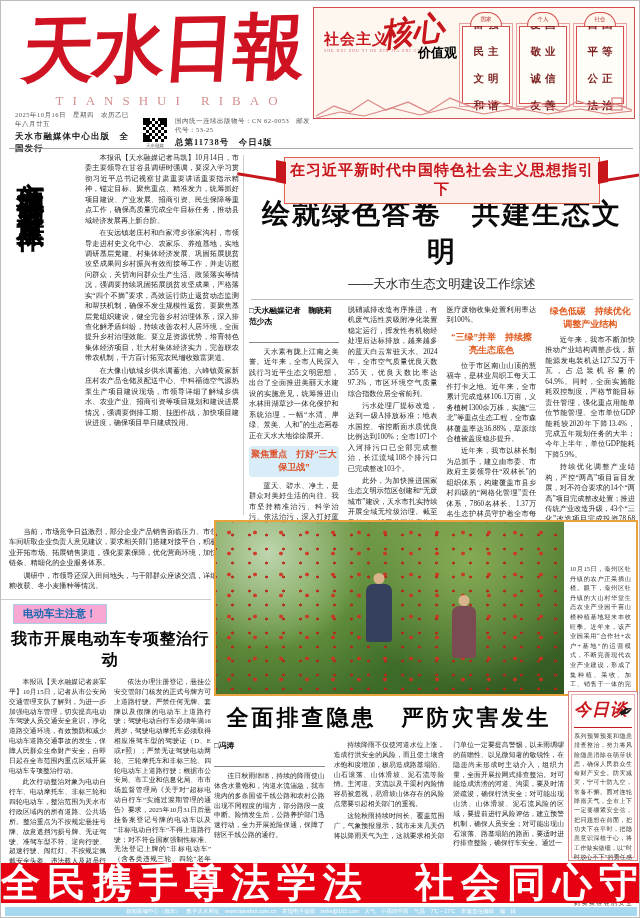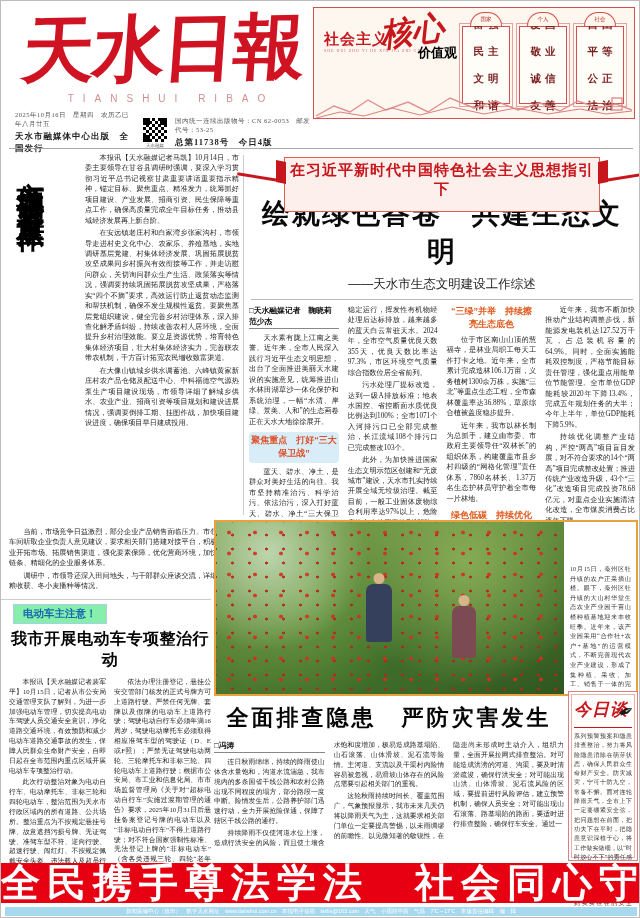--- a/index.html
+++ b/index.html
@@ -8,21 +8,21 @@
           border:1px solid #bdbdbd; overflow:hidden; }
   .hline { position:absolute; background:#aaa; height:1px; }
   .vline { position:absolute; background:#ccc; width:1px; }
 
   
   .mast-title { position:absolute; left:22px; top:0px; width:288px; height:96px;
       color:#cf1322; font-size:72px; font-weight:900; letter-spacing:-2px;
       transform:skewX(-5deg) rotate(-1deg); line-height:96px; white-space:nowrap;
       font-family:"Liberation Serif","DejaVu Serif",serif; }
   .mast-pinyin { position:absolute; left:40px; top:92px; width:260px; text-align:center;
-      color:#d4908f; font-size:10px; letter-spacing:9px; font-family:Liberation Sans, sans-serif; }
+      color:#d4908f; font-size:13px; letter-spacing:9px; font-family:Liberation Serif, serif; }
   .dateline { position:absolute; left:14px; top:110px; width:300px; display:flex; gap:8px; align-items:center; }
   .dl-col { display:flex; flex-direction:column; gap:2px; }
   .dl-small { font-size:6.5px; color:#555; letter-spacing:.5px; }
   .dl-bold  { font-size:8.5px; color:#222; font-weight:bold; letter-spacing:1px; }
   .qr { width:24px; height:24px; flex:0 0 24px;
         background:
          linear-gradient(#000,#000) 0 0/7px 7px no-repeat,
          linear-gradient(#000,#000) 100% 0/7px 7px no-repeat,
          linear-gradient(#000,#000) 0 100%/7px 7px no-repeat,
          repeating-conic-gradient(#000 0 25%, #fff 0 50%) 0 0/6px 6px; }
@@ -58,36 +58,36 @@
   .la-text-top { position:absolute; left:76px; top:0; width:154px; height:370px; overflow:hidden; }
   .la-text-bottom { position:absolute; left:0; top:374px; width:230px; height:72px; overflow:hidden; }
   .para { font-size:7.2px; line-height:1.45; color:#1d1d1d; text-align:justify; text-indent:2em;
       margin-bottom:2px; }
 
   
   .center-article { position:absolute; left:248px; top:152px; width:386px; height:364px; }
   .ribbon-row { position:relative; height:30px; margin-top:4px; }
   .ribbon { position:relative; margin:0 auto; width:316px; background:#fdf0ec; border:1px solid #e06050;
       color:#c8161d; font-weight:900; font-size:15px; letter-spacing:1px; text-align:center;
-      padding:3px 0 12px; font-family:"Liberation Sans",sans-serif; z-index:2; }
+      padding:3px 0 4px; font-family:"Liberation Sans",sans-serif; z-index:2; }
   .ribbon::before, .ribbon::after { content:""; position:absolute; top:3px; width:10px; height:22px;
       background:#c8161d; }
   .ribbon::before { left:-9px; transform:skewY(10deg); }
   .ribbon::after  { right:-9px; transform:skewY(-10deg); }
   .swoosh { position:absolute; height:2.5px; background:#c8161d; top:20px; z-index:1; }
   .swoosh.l { left:-12px; width:60px; transform:rotate(9deg); }
   .swoosh.r { right:-12px; width:60px; transform:rotate(-9deg); }
   .ca-headline { margin-top:8px; text-align:center; font-size:28px; font-weight:900; letter-spacing:2px;
       color:#0a0a0a; }
   .ca-subtitle { margin-top:5px; text-align:center; font-size:12.5px; color:#222;
       font-family:"Liberation Sans",sans-serif; }
   .ca-divider { margin:6px 2px 5px; border-bottom:1px solid #bbb; }
   .ca-cols { height:248px; overflow:hidden; column-count:4; column-gap:9px; }
   .byline { font-size:7.8px; font-weight:bold; color:#111; border-bottom:1px solid #888;
-      padding-bottom:1px; margin-bottom:4px; }
+      padding-bottom:15px; margin-bottom:4px; }
   .col-subhead { font-size:9px; font-weight:900; color:#e05a1e; text-align:center; margin:5px 0 4px;
       font-family:"Liberation Sans",sans-serif; }
   .col-subhead.sh-bg { background:#d8edf8; border-radius:4px; padding:2.5px 0; color:#dd4f28; }
 
   
   .photo-box { position:absolute; left:213px; top:519px; width:424px; height:176px;
       border:2px solid #e8a33d; background:#fff; display:flex; }
   .photo-art { position:relative; width:348px; height:100%; overflow:hidden;
       background:
         radial-gradient(circle at 15% 18%, rgba(210,228,200,.8), transparent 30%),
@@ -104,21 +104,21 @@
   .person::before { content:""; position:absolute; left:50%; top:-11px; transform:translateX(-50%);
       width:11px; height:11px; border-radius:50%; background:#d9b38c; }
   .person.p1 { left:150px; top:62px; width:26px; height:58px; background:#35405c; }
   .person.p2 { left:236px; top:84px; width:24px; height:52px; background:#7c4a52; }
   .photo-caption { flex:1; padding:42px 5px 5px 6px; display:flex; flex-direction:column; }
   .cap-text { font-size:6.2px; line-height:1.55; text-align:justify; color:#333; }
   .cap-credit { margin-top:4px; font-size:6.5px; font-weight:bold; color:#222; text-align:right; }
 
   
   .ebike { position:absolute; left:8px; top:602px; width:202px; height:258px; }
-  .eyebrow { display:inline-block; background:#86efac; border:1px solid #aacfe3; color:#1768b0;
+  .eyebrow { display:inline-block; background:#f9a8d4; border:1px solid #aacfe3; color:#1768b0;
       font-weight:bold; font-size:10.5px; padding:2px 9px; margin-left:4px;
       font-family:"Liberation Sans",sans-serif; }
   .ebike-headline { margin-top:5px; text-align:center; font-size:16px; font-weight:900;
       letter-spacing:.5px; color:#050505; }
   .ebike-cols { display:flex; gap:8px; margin-top:6px; height:206px; overflow:hidden; }
   .ebike-col { width:97px; overflow:hidden; display:flex; flex-direction:column; }
   .ebike-col .para { font-size:6.8px; }
 
   
   .hazard { position:absolute; left:213px; top:702px; width:350px; height:158px; }

